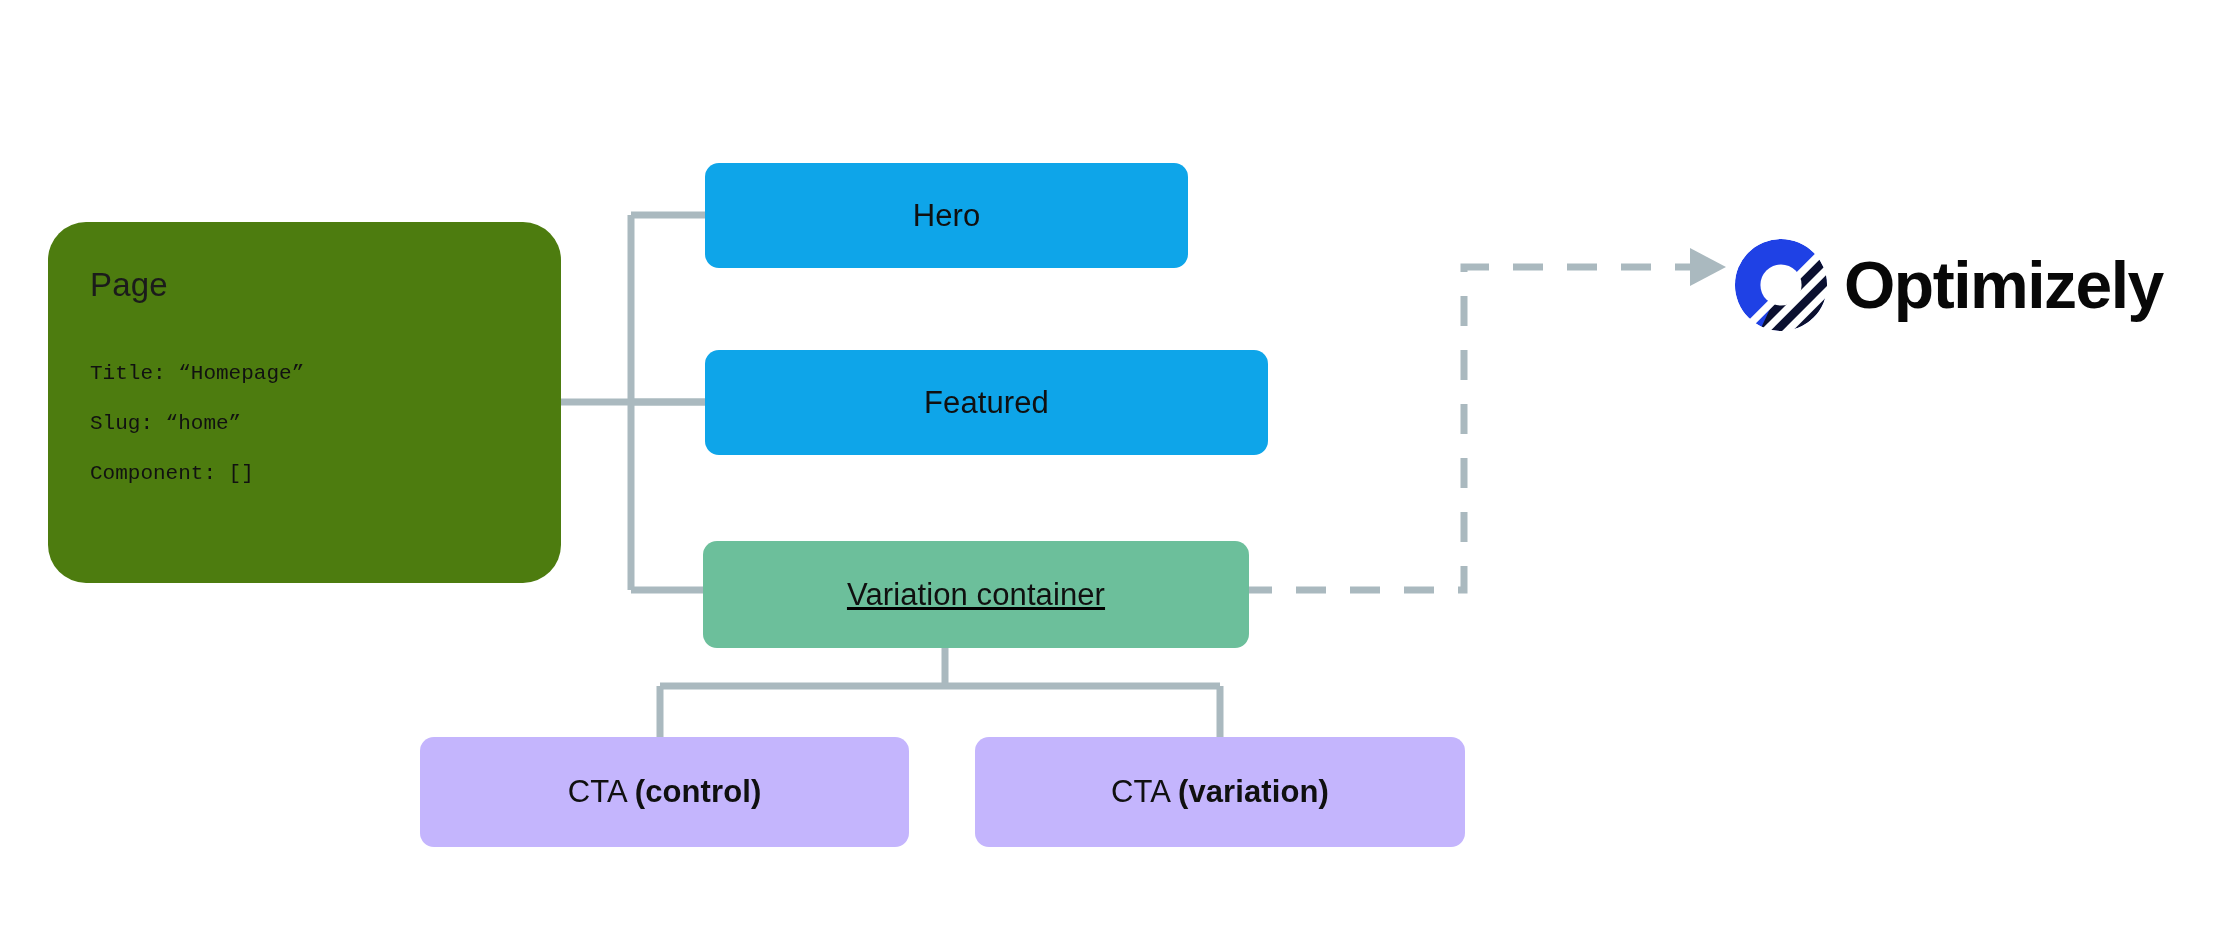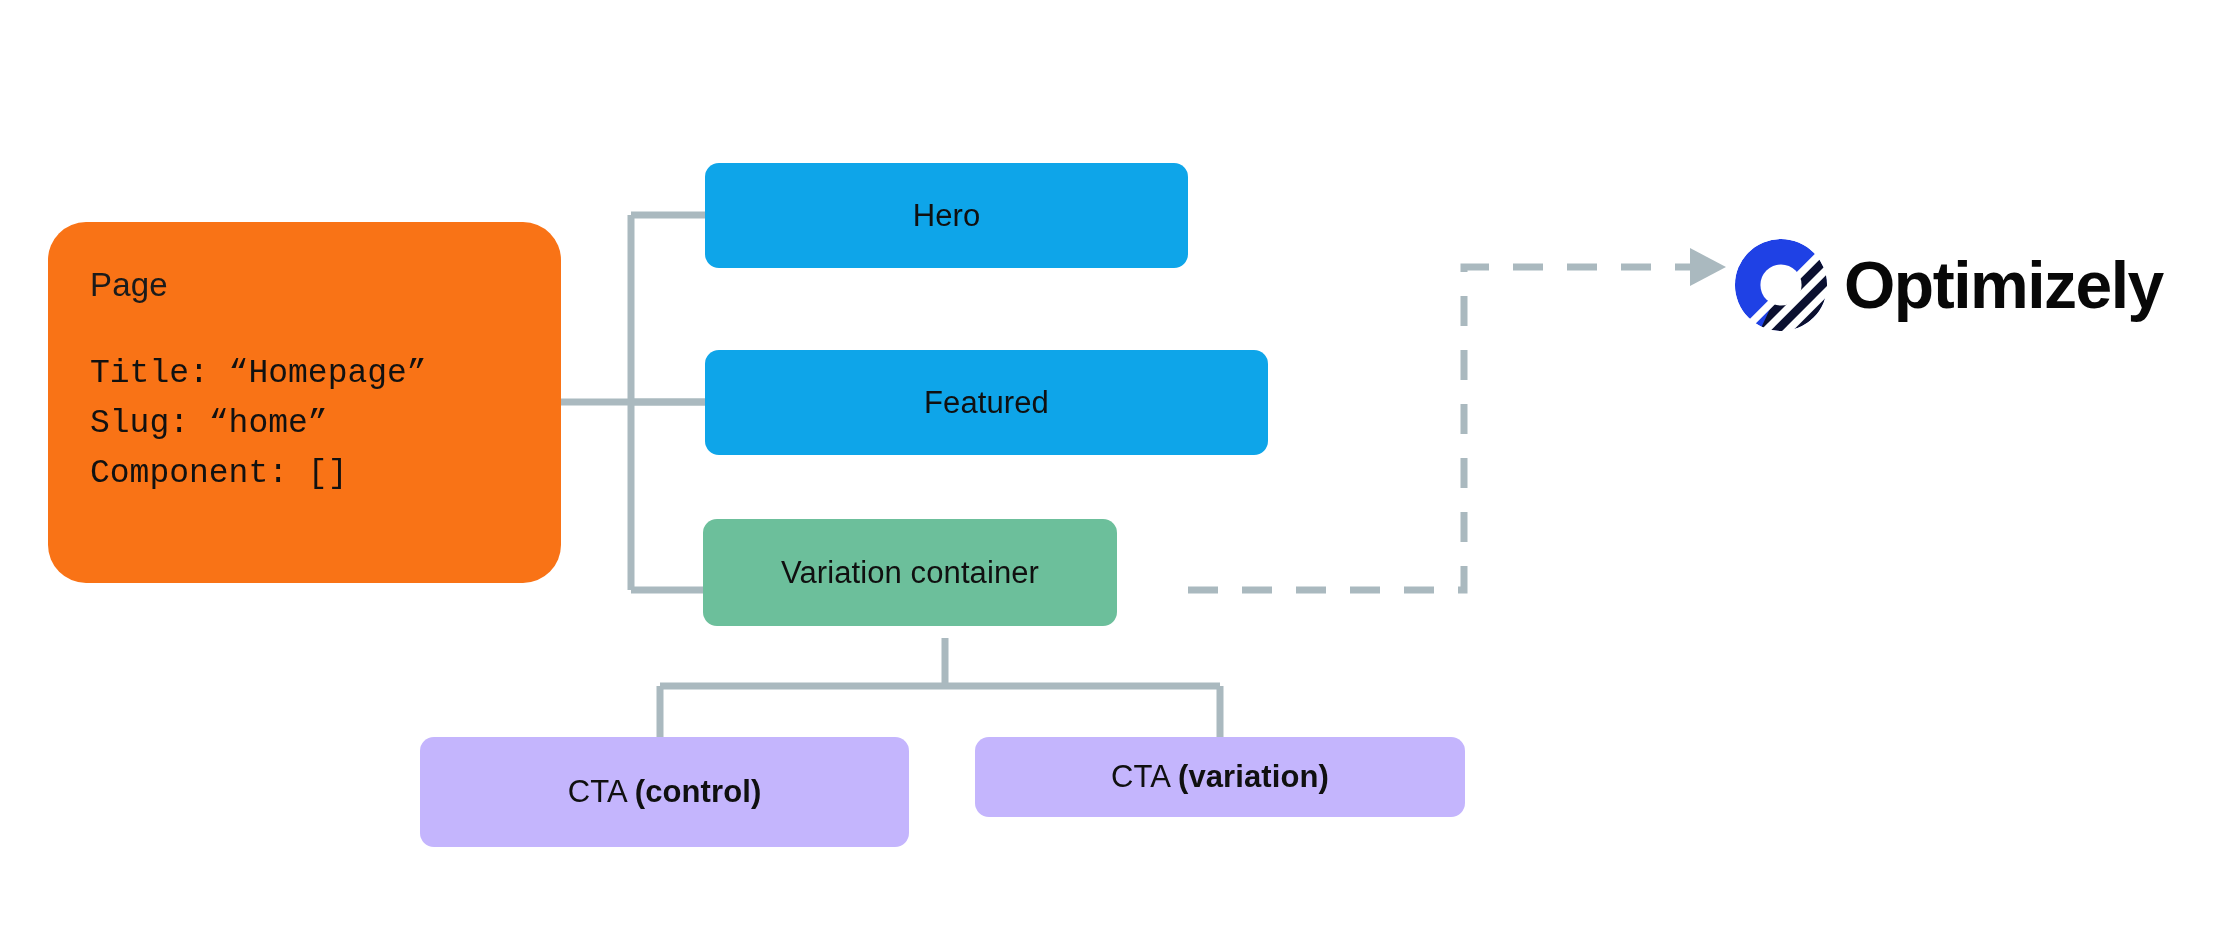--- a/index.html
+++ b/index.html
@@ -34,36 +34,36 @@
     z-index: 1;
   }
 
   
   .page-card {
     position: absolute;
     left: 48px;
     top: 222px;
     width: 513px;
     height: 361px;
-    background: #f97316;
+    background: #4d7c0f;
     border-radius: 38px;
     z-index: 2;
     box-sizing: border-box;
     padding: 46px 0 0 42px;
   }
   .page-card-title {
     font-size: 33px;
     color: #1b1b1b;
     letter-spacing: .2px;
     line-height: 1;
   }
   .page-card-code {
     margin-top: 48px;
     font-family: "Liberation Mono", "DejaVu Sans Mono", monospace;
-    font-size: 33px;
+    font-size: 21px;
     line-height: 50px;
     color: #111111;
     white-space: pre;
   }
 
   
   .node {
     position: absolute;
     display: flex;
     align-items: center;
@@ -79,23 +79,23 @@
     white-space: nowrap;
   }
   .node-label .bold { font-weight: 700; }
 
   .node.grey   { background: #0ea5e9; }
   .node.green  { background: #6cbf9b; }
   .node.yellow { background: #c4b5fd; }
 
   #node-hero     { left: 705px; top: 163px; width: 483px; height: 105px; }
   #node-featured { left: 705px; top: 350px; width: 563px; height: 105px; }
-  #node-variation{ left: 703px; top: 519px; width: 414px; height: 107px; }
+  #node-variation{ left: 703px; top: 541px; width: 546px; height: 107px; text-decoration: underline; }
   #node-cta-control   { left: 420px; top: 737px; width: 489px; height: 110px; }
-  #node-cta-variation { left: 975px; top: 737px; width: 490px; height: 80px; }
+  #node-cta-variation { left: 975px; top: 737px; width: 490px; height: 110px; }
 
   
   .logo-lockup {
     position: absolute;
     left: 1732px;
     top: 236px;
     display: flex;
     align-items: center;
     gap: 14px;
     z-index: 2;

